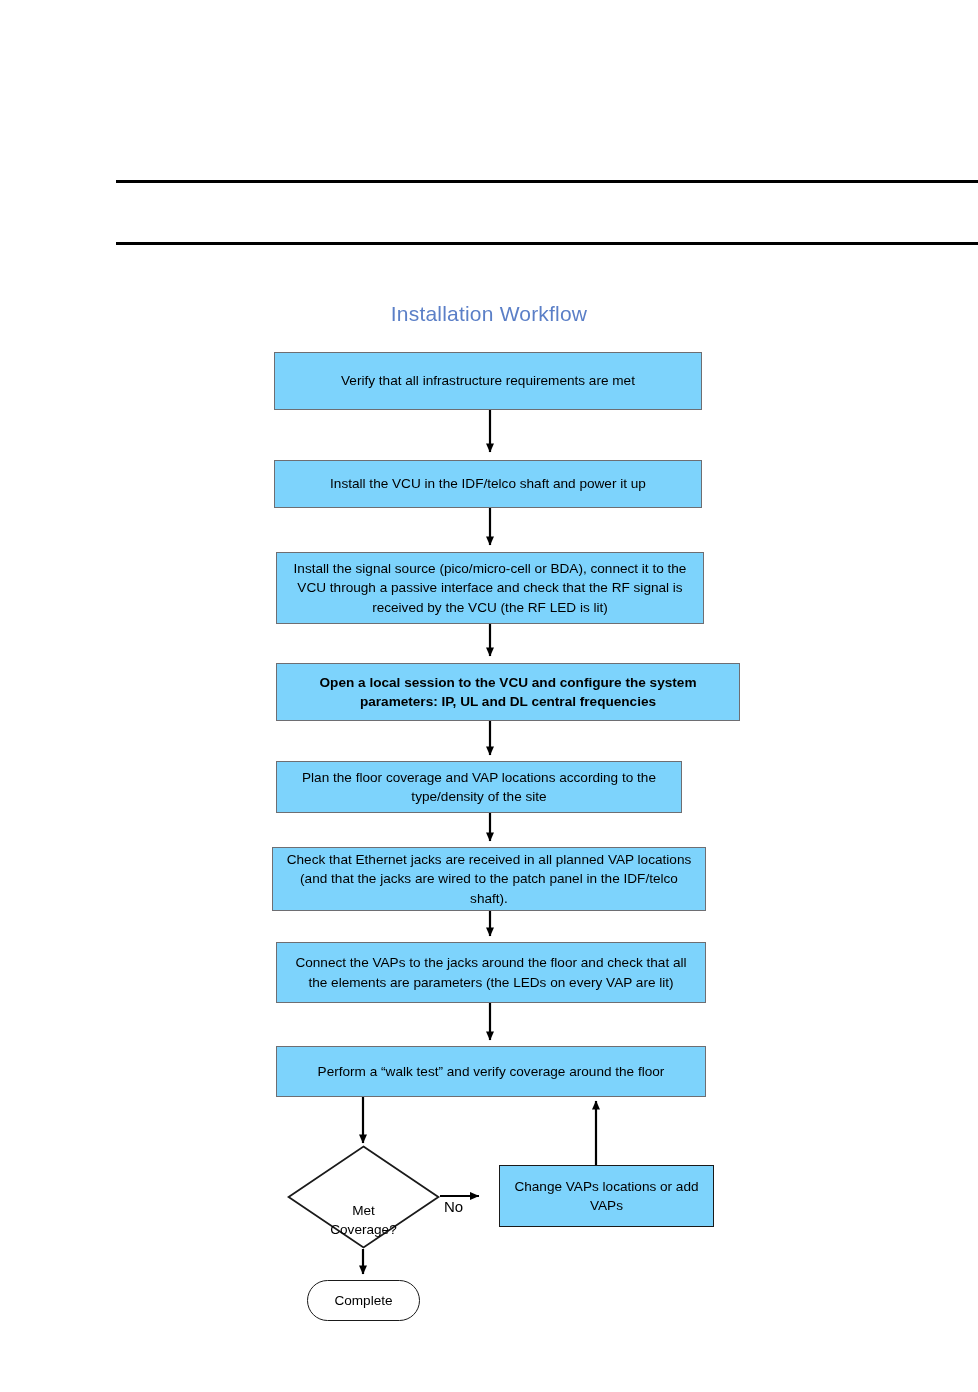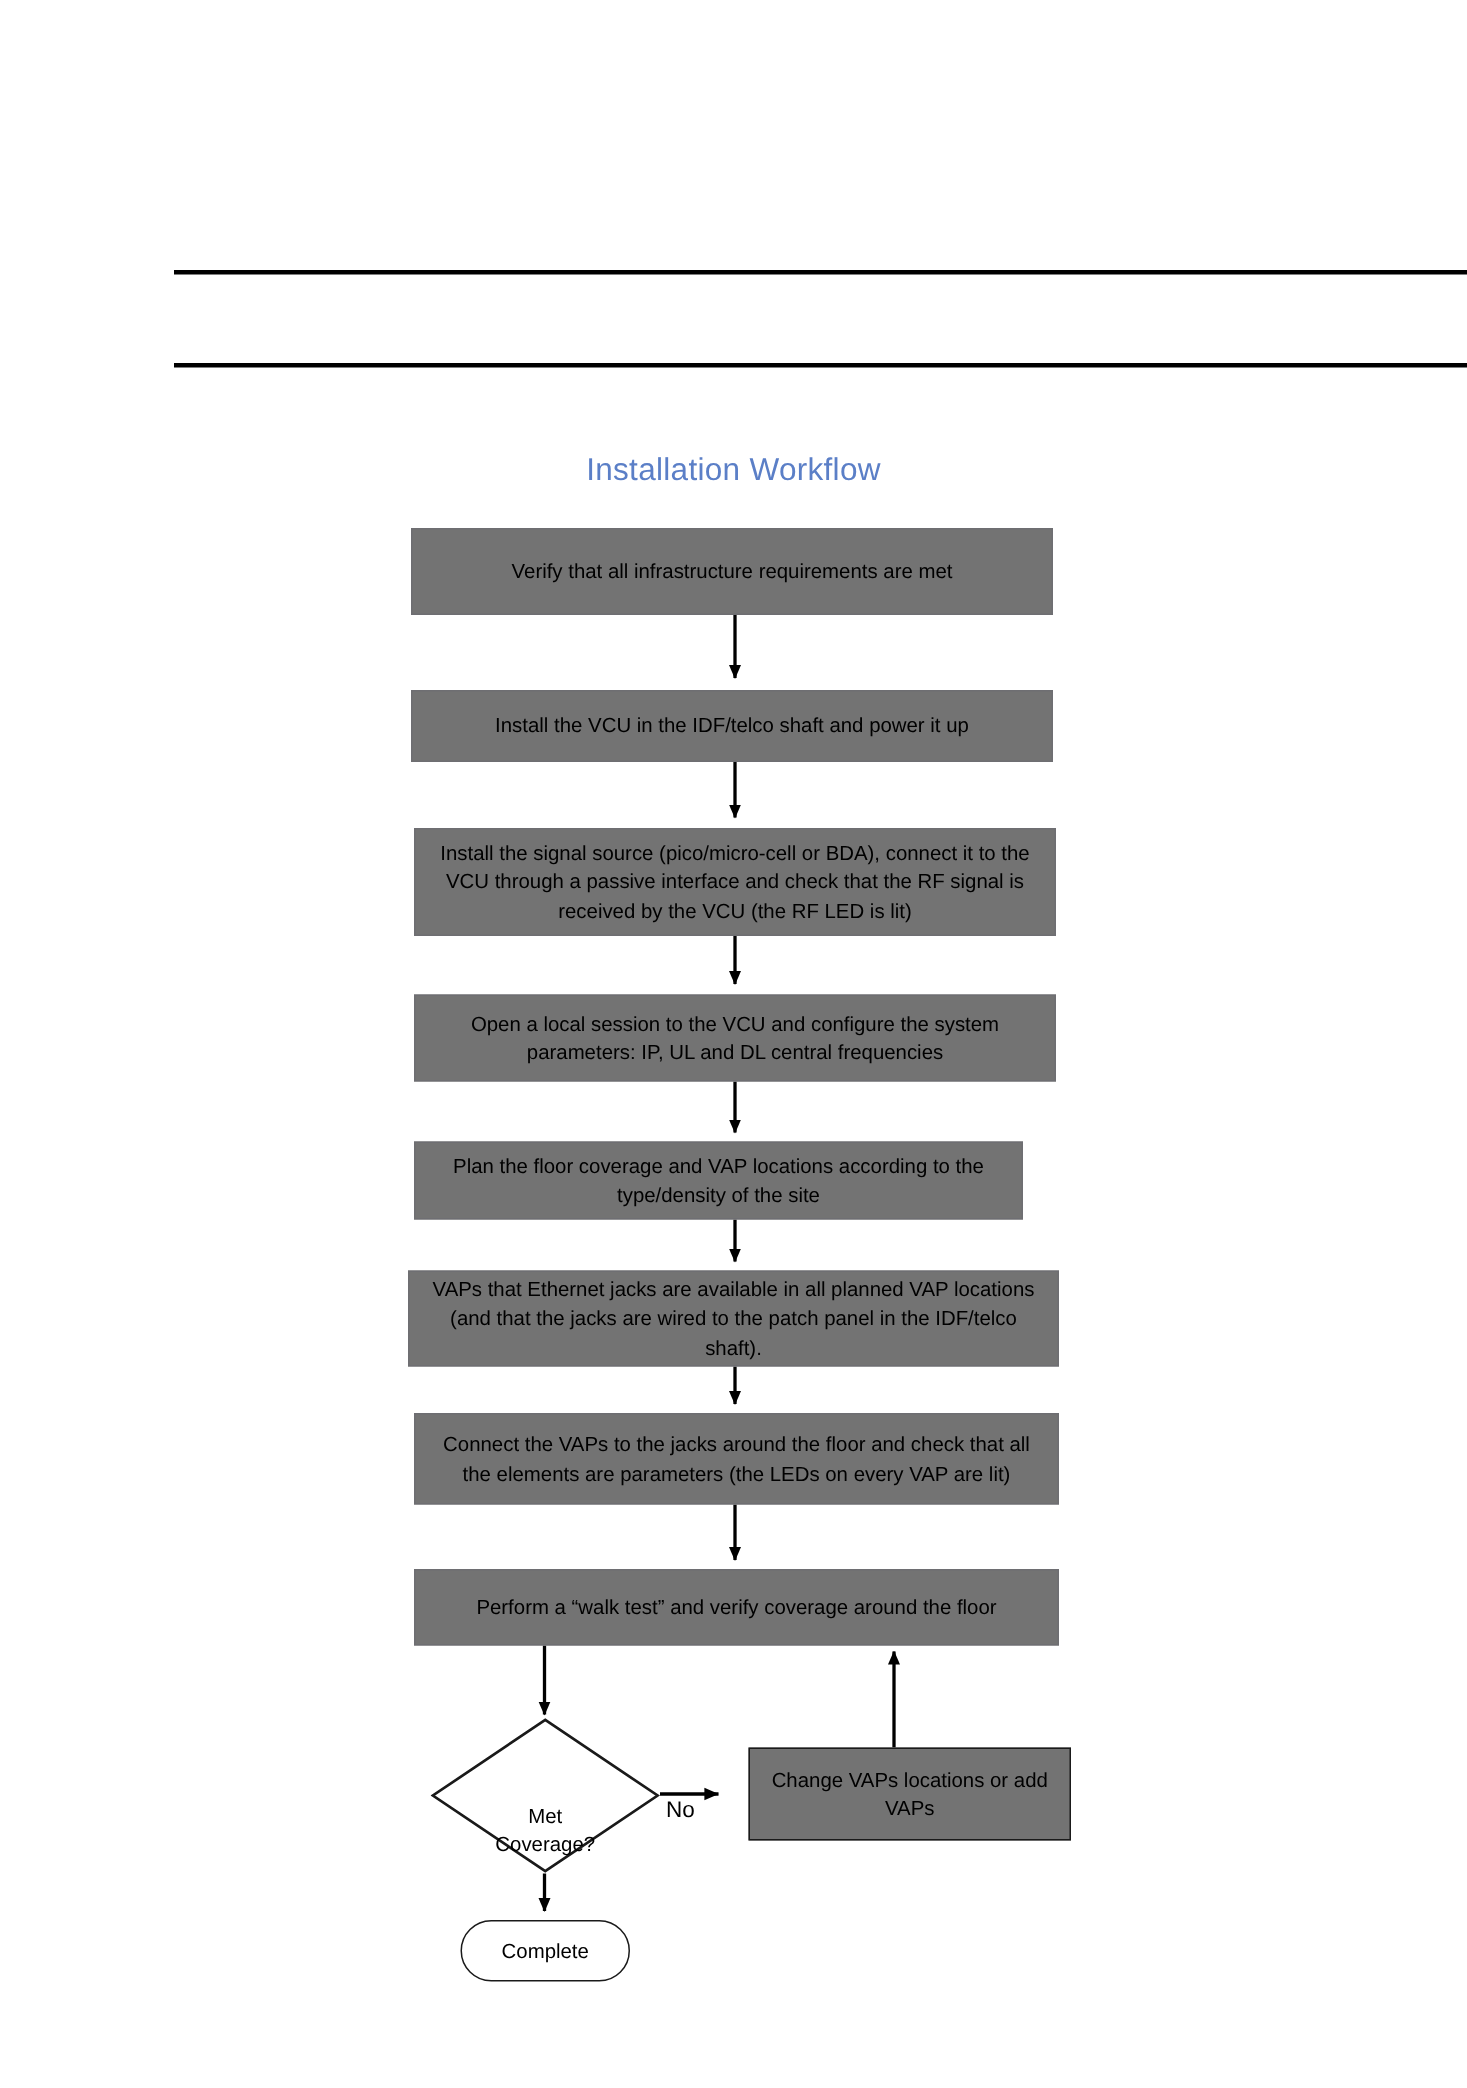--- a/index.html
+++ b/index.html
@@ -55,21 +55,21 @@
     text-align: center;
     font-size: 21px;
     color: #5B7FC7;
     letter-spacing: 0.2px;
     white-space: nowrap;
   }
 
   .node {
     position: absolute;
     box-sizing: border-box;
-    background: #737373;
+    background: #7dd3fc;
     border: 1.6px solid #6e6e72;
     display: flex;
     align-items: center;
     justify-content: center;
     text-align: center;
     font-size: 13.6px;
     line-height: 1.42;
     color: #000000;
     padding: 2px 8px;
   }
@@ -187,30 +187,30 @@
     </div>
 
     <div class="node" style="left:274px; top:460px; width:428px; height:48px;">
       <span class="node-text">Install the VCU in the IDF/telco shaft and power it up</span>
     </div>
 
     <div class="node" style="left:276px; top:552px; width:428px; height:72px;">
       <span class="node-text">Install the signal source (pico/micro-cell or BDA), connect it to the VCU through a passive interface and check that the RF signal is received by the VCU (the RF LED is lit)</span>
     </div>
 
-    <div class="node" style="left:276px; top:663px; width:428px; height:58px;">
+    <div class="node" style="left:276px; top:663px; width:464px; height:58px;font-weight:bold;">
       <span class="node-text">Open a local session to the VCU and configure the system parameters: IP, UL and DL central frequencies</span>
     </div>
 
     <div class="node" style="left:276px; top:761px; width:406px; height:52px;">
       <span class="node-text">Plan the floor coverage and VAP locations according to the type/density of the site</span>
     </div>
 
     <div class="node" style="left:272px; top:847px; width:434px; height:64px;">
-      <span class="node-text">VAPs that Ethernet jacks are available in all planned VAP locations (and that the jacks are wired to the patch panel in the IDF/telco shaft).</span>
+      <span class="node-text">Check that Ethernet jacks are received in all planned VAP locations (and that the jacks are wired to the patch panel in the IDF/telco shaft).</span>
     </div>
 
     <div class="node" style="left:276px; top:942px; width:430px; height:61px;">
       <span class="node-text">Connect the VAPs to the jacks around the floor and check that all the elements are parameters (the LEDs on every VAP are lit)</span>
     </div>
 
     <div class="node" style="left:276px; top:1046px; width:430px; height:51px;">
       <span class="node-text">Perform a “walk test” and verify coverage around the floor</span>
     </div>
 

